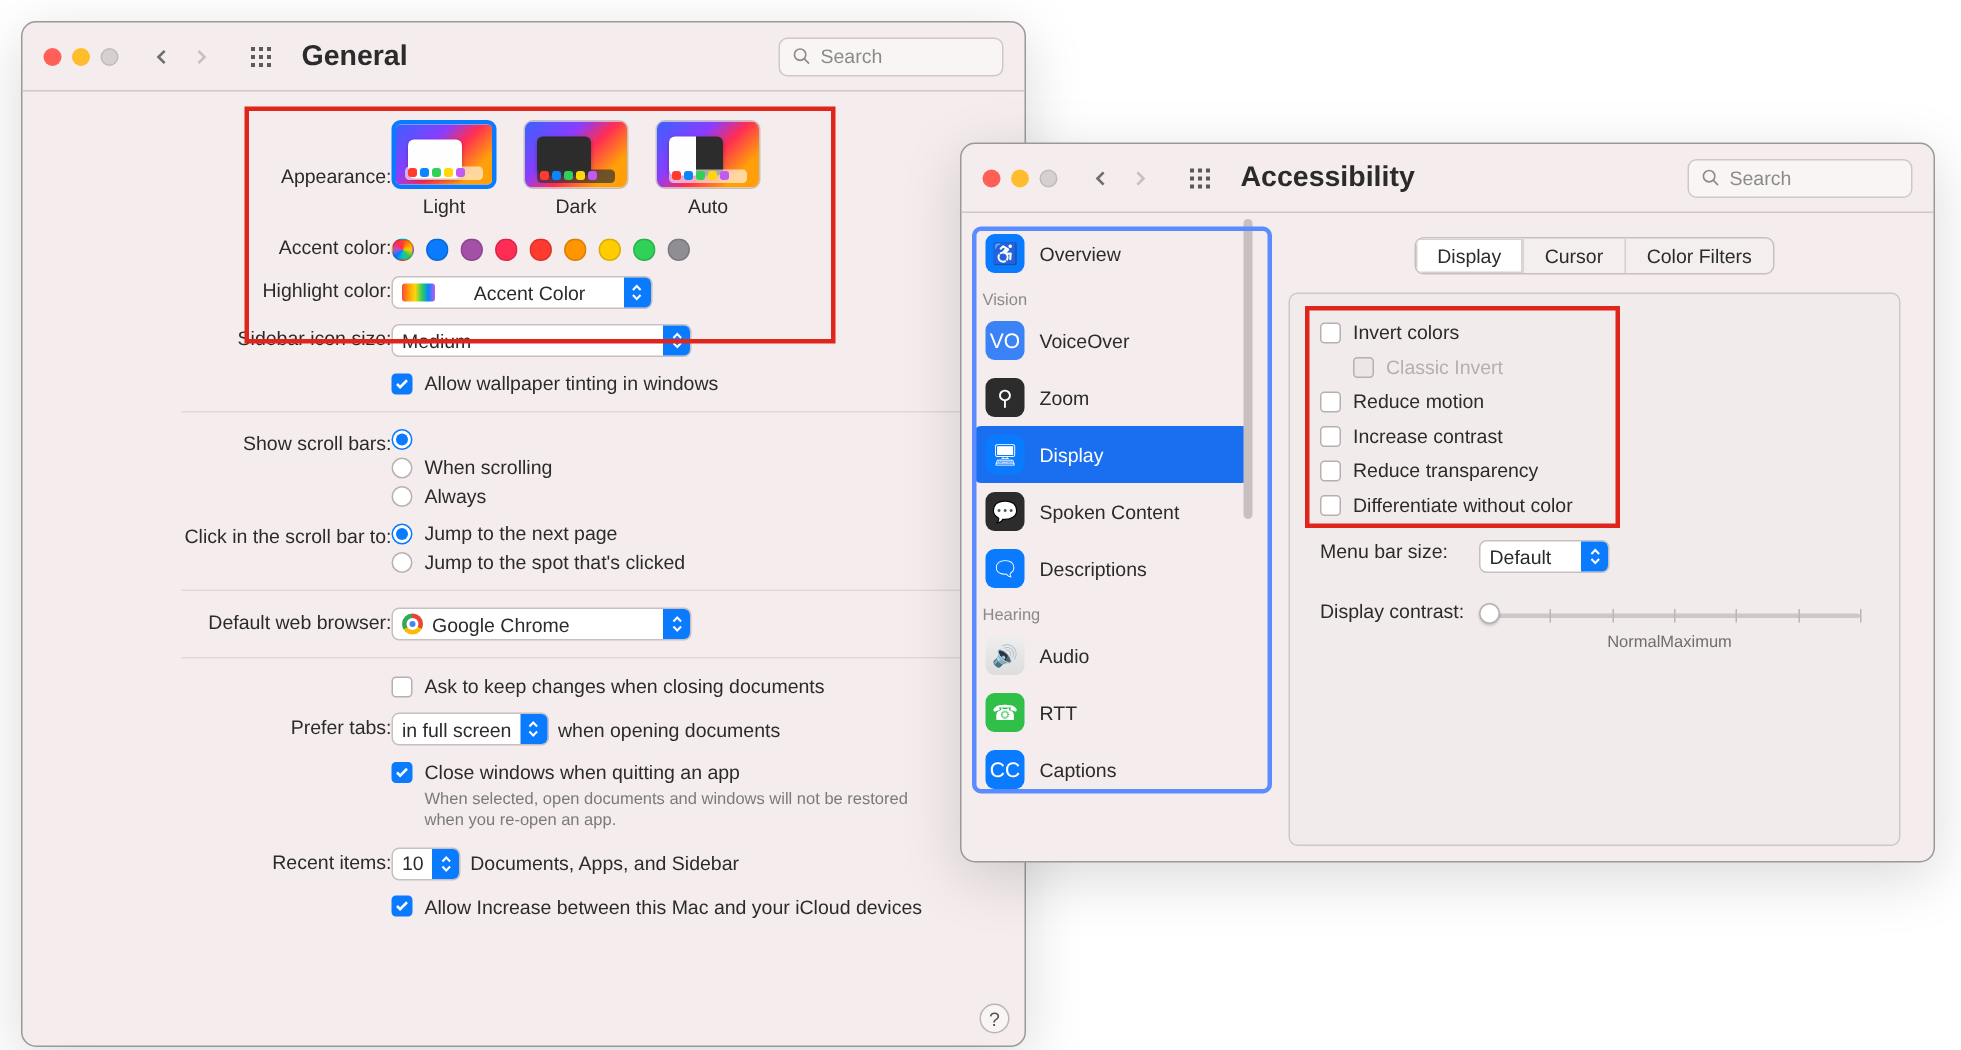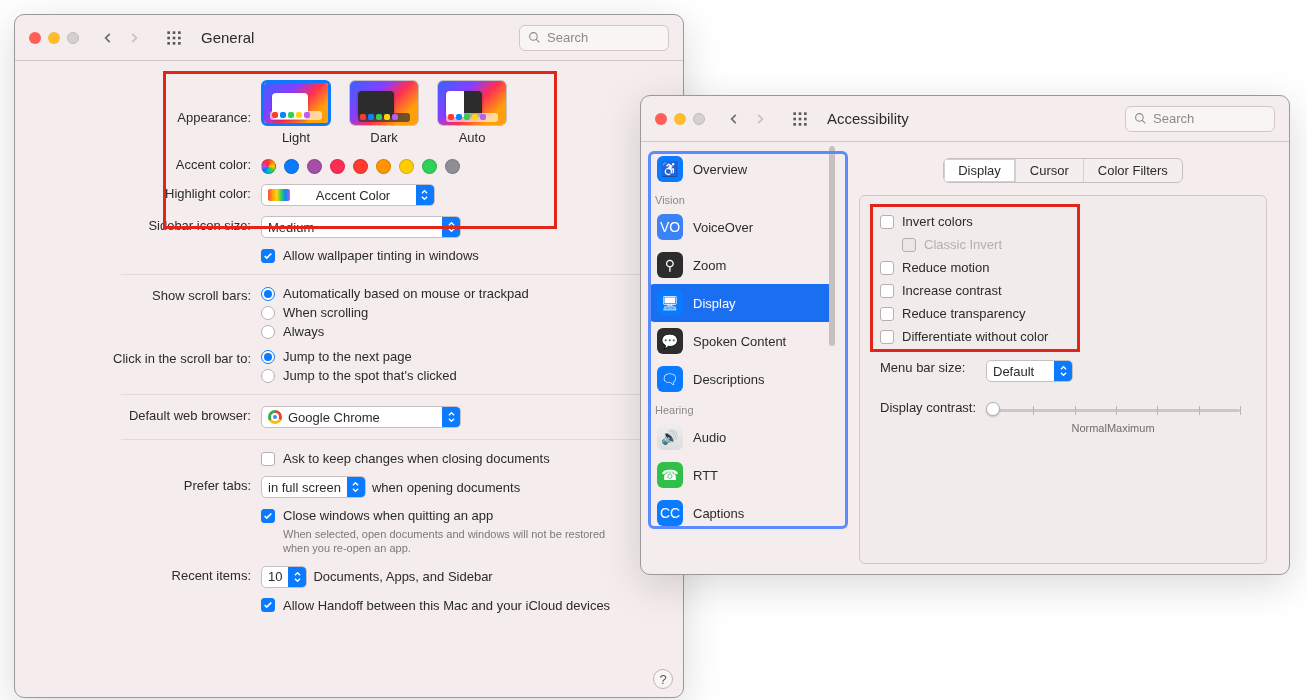--- a/index.html
+++ b/index.html
@@ -61,22 +61,22 @@
   .grid-btn {
     margin-left:8px;
     width:22px; height:22px;
     display:flex; align-items:center; justify-content:center;
     color:#5a5a5a;
   }
   .grid-btn svg { width:16px; height:16px; }
 
   .title {
     margin-left: 6px;
-    font-weight: 400;
-    font-size: 15px;
+    font-weight: 700;
+    font-size: 19px;
   }
   .spacer { flex:1; }
 
   .search {
     display:flex; align-items:center;
     background: var(--search-bg);
     border:1px solid var(--border);
     border-radius: 6px;
     height: 26px;
     padding: 0 8px;
@@ -88,21 +88,20 @@
 
   
   .gen-body { padding: 14px 0 14px 0; }
   .row {
     display:flex;
     padding: 5px 22px 5px 0;
   }
   .row .label {
     width: 246px;
     text-align: right;
-    padding-right: 10px;
     padding-top:2px;
   }
   .row .field { flex:1; display:flex; flex-direction:column; gap:4px; }
   .row .field.h { flex-direction:row; align-items:center; gap:6px; flex-wrap:wrap;}
   .hr { height:1px; background: var(--row-sep); margin: 6px 0; }
   .indent-hr { margin-left: 106px; }
 
   
   .thumbs { display:flex; gap:18px; }
   .thumb-wrap { display:flex; flex-direction:column; align-items:center; gap:4px; }
@@ -428,21 +427,20 @@
       </div>
     </div>
 
     <div class="hr indent-hr"></div>
 
     <div class="row">
       <div class="label">Show scroll bars:</div>
       <div class="field option-col" id="scrollbars-opts">
           <label class="rad on">
             <span class="dot"></span>
-            <span>Automatically based on mouse or trackpad</span>
           </label>
           <label class="rad">
             <span class="dot"></span>
             <span>When scrolling</span>
           </label>
           <label class="rad">
             <span class="dot"></span>
             <span>Always</span>
           </label>
         </div>
@@ -541,21 +539,21 @@
 
     <div class="row">
       <div class="label"></div>
       <div class="field">
         <label class="chk on">
           <span class="box">
               <svg viewBox="0 0 24 24" stroke="currentColor" fill="none" stroke-width="4">
                 <path d="M4 12l5 5L20 6"></path>
               </svg>
             </span>
-          <span>Allow Handoff between this Mac and your iCloud devices</span>
+          <span>Allow Increase between this Mac and your iCloud devices</span>
         </label>
       </div>
     </div>
   </div>
 
   <div class="help-btn">?</div>
 
   <div class="anno" style="left:148px; top:56px; width:394px; height:158px"></div>
 </div>
 

